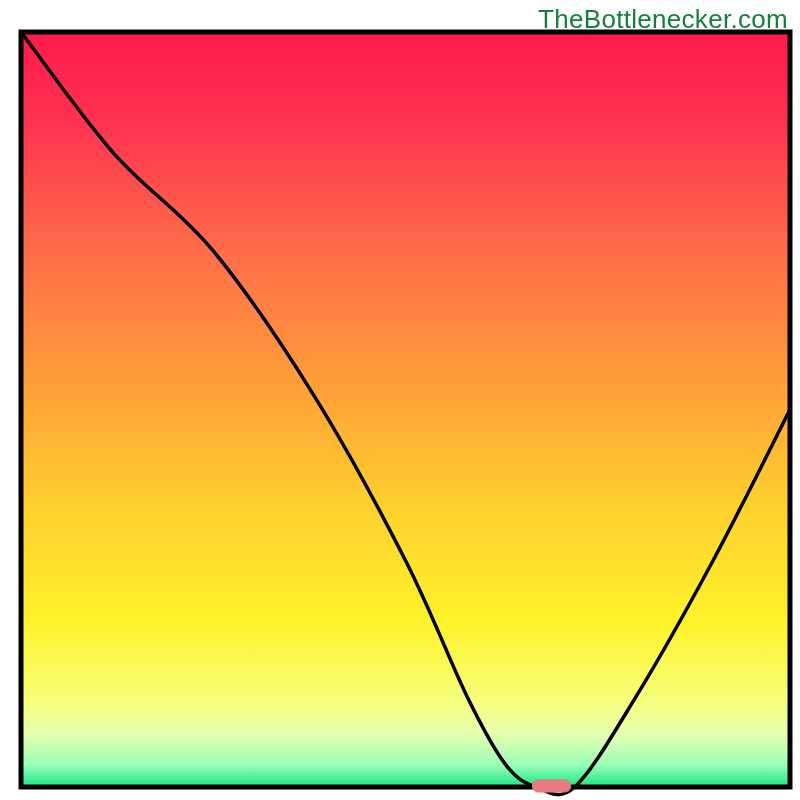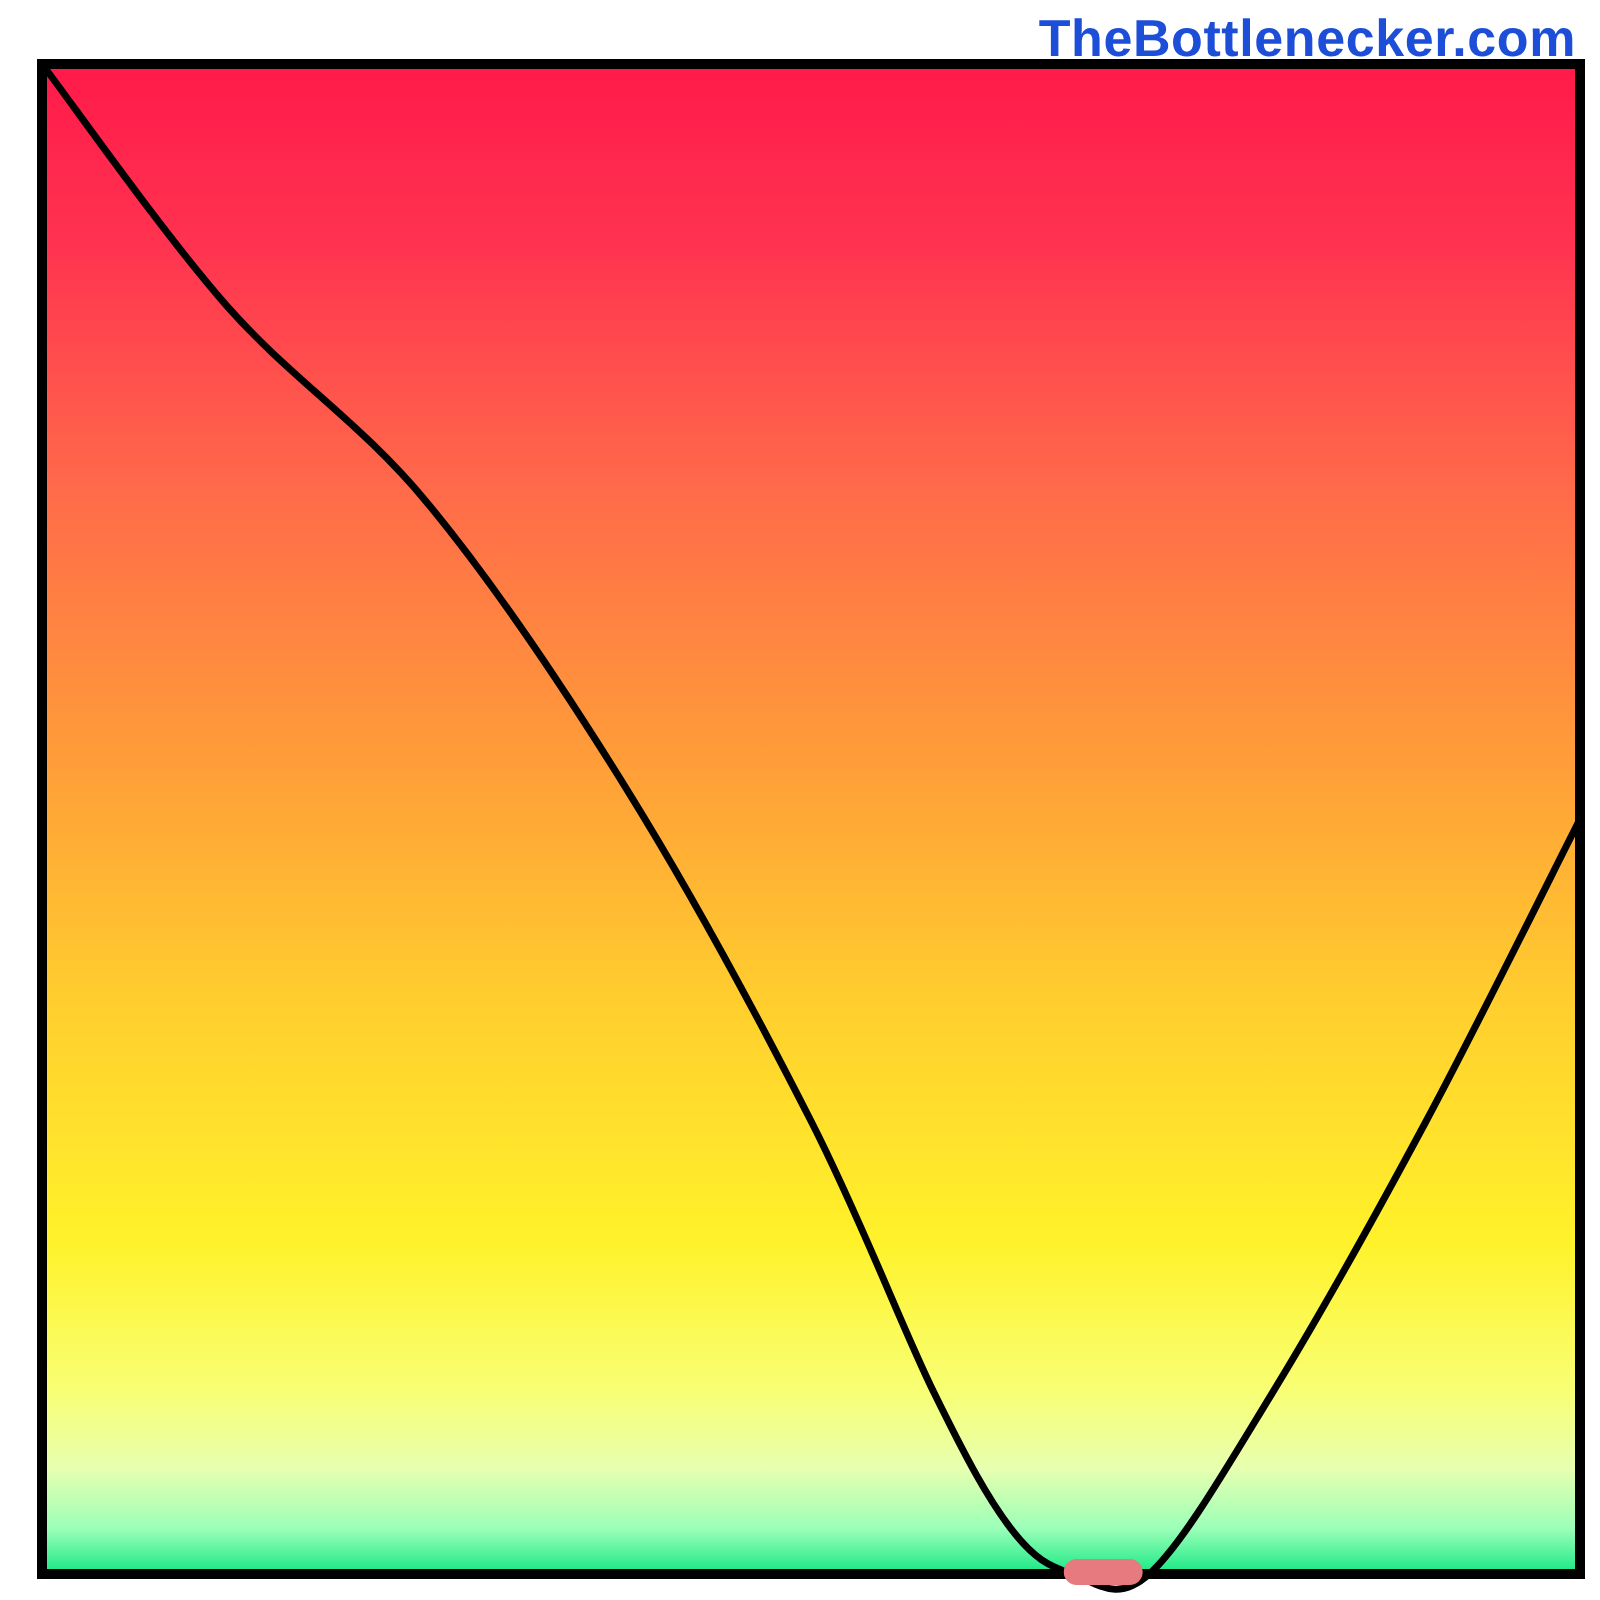--- a/index.html
+++ b/index.html
@@ -14,22 +14,22 @@
   .stage {
     position: relative;
     width: 800px;
     height: 800px;
   }
   .watermark {
     position: absolute;
     top: 4px;
     right: 12px;
     font-size: 26px;
-    font-weight: 700;
-    color: #1d4ed8;
+    font-weight: 400;
+    color: #15803d;
     letter-spacing: 0.3px;
   }
 </style>
 </head>
 <body>
 
 <div class="stage">
 
   <div class="watermark">TheBottlenecker.com</div>
 

